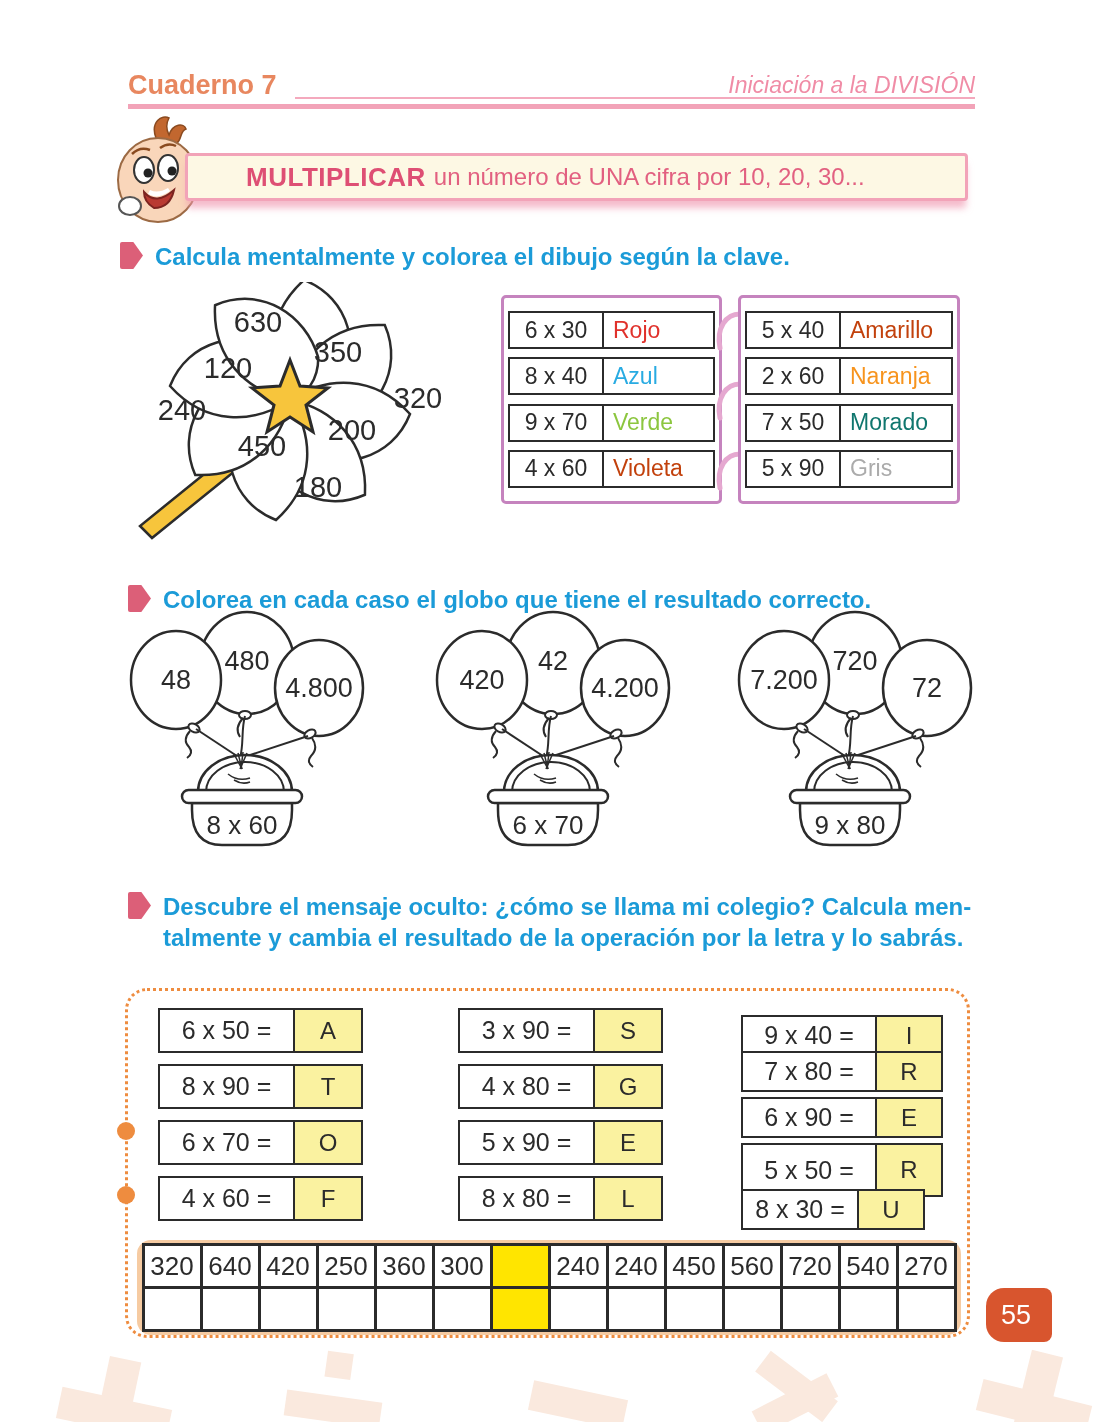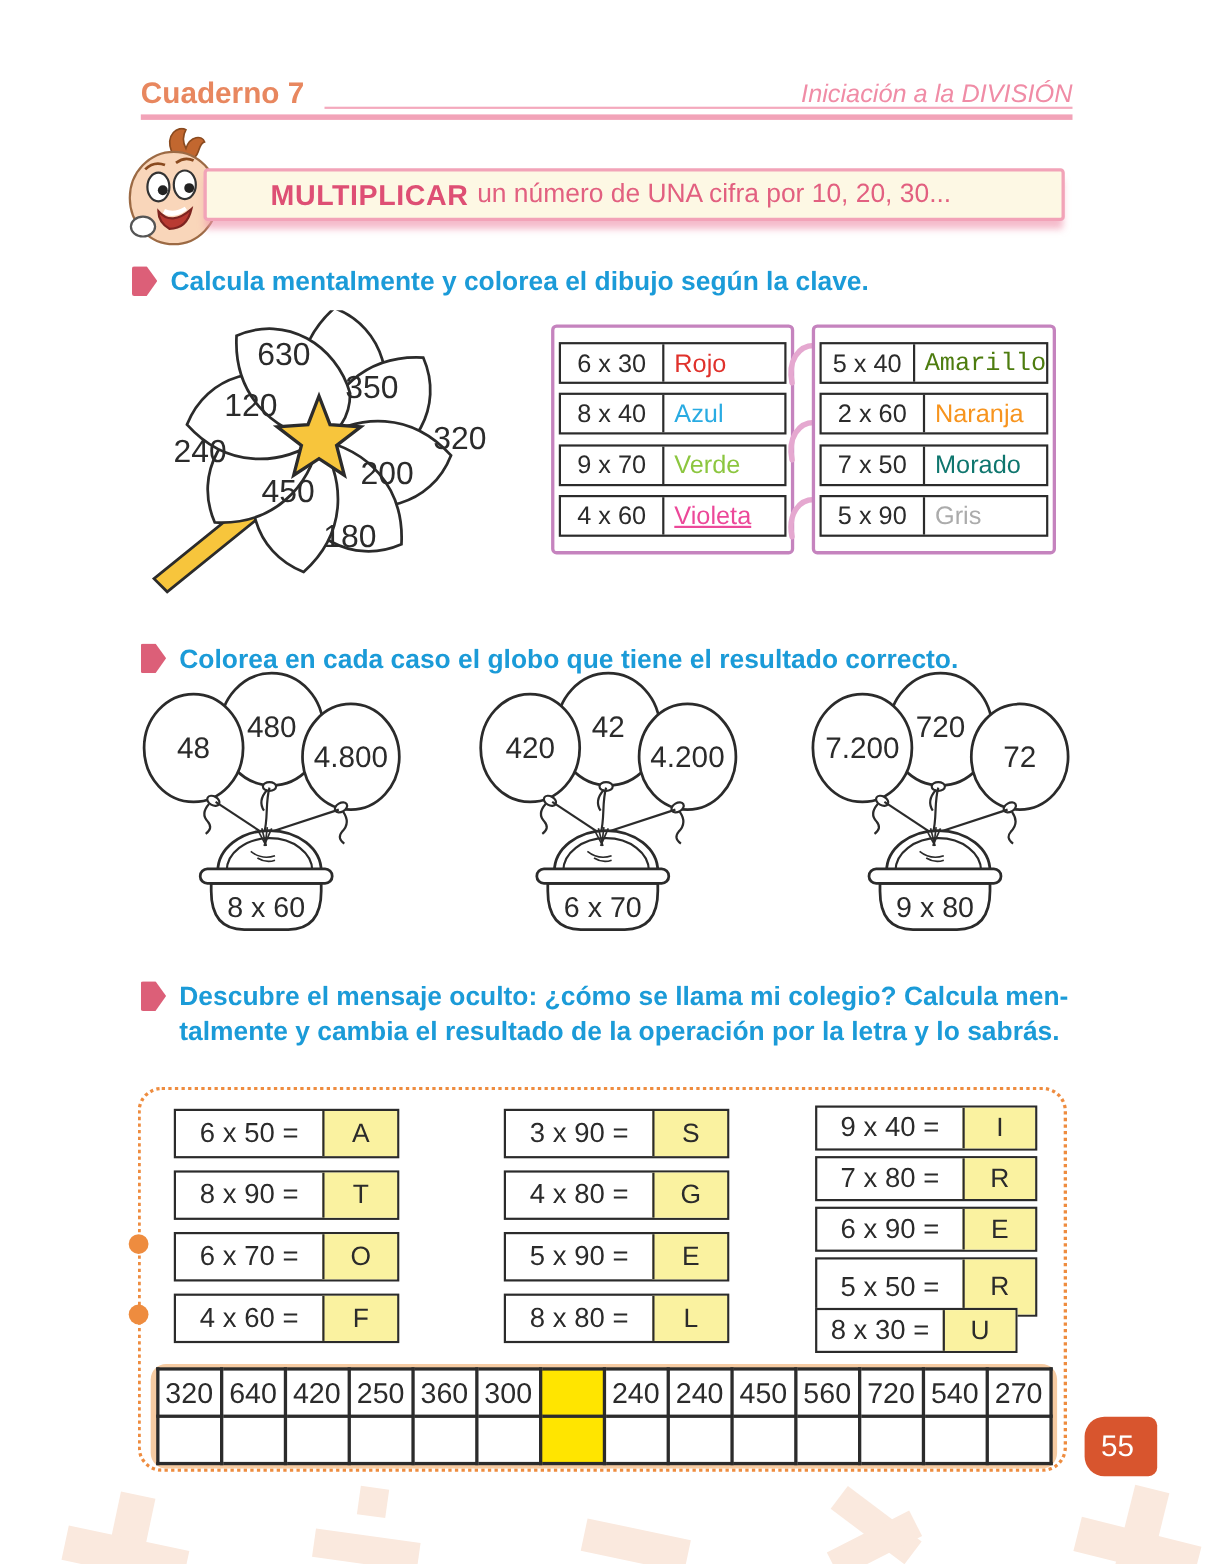--- a/index.html
+++ b/index.html
@@ -135,36 +135,36 @@
     <div class="key-row">
       <span class="key-op">8 x 40</span>
       <span class="key-color" style="color: rgb(41, 171, 226);">Azul</span>
     </div>
     <div class="key-row">
       <span class="key-op">9 x 70</span>
       <span class="key-color" style="color: rgb(140, 198, 63);">Verde</span>
     </div>
     <div class="key-row">
       <span class="key-op">4 x 60</span>
-      <span class="key-color" style="color: #ec4899; text-decoration: underline;">Violeta</span>
+      <span class="key-color" style="color: #c2410c;">Violeta</span>
     </div>
   </div>
 
   <svg class="abs" style="left:712px;top:296px;" width="50" height="212" viewBox="0 0 50 212">
     <g fill="none" stroke="#e5a8d0" stroke-width="5" stroke-linecap="round">
       <path d="M8,52 C4,32 14,18 28,18 C40,18 46,28 44,40"></path>
       <path d="M8,52 C4,32 14,18 28,18 C40,18 46,28 44,40" transform="translate(0,70)"></path>
       <path d="M8,52 C4,32 14,18 28,18 C40,18 46,28 44,40" transform="translate(0,140)"></path>
     </g>
   </svg>
 
   <div class="abs key-box" style="left:738px;top:295px;width:222px;height:209px;">
     <div class="key-row">
       <span class="key-op">5 x 40</span>
-      <span class="key-color" style="color: #4d7c0f; font-family: Liberation Mono, monospace;">Amarillo</span>
+      <span class="key-color" style="color: #c2410c;">Amarillo</span>
     </div>
     <div class="key-row">
       <span class="key-op">2 x 60</span>
       <span class="key-color" style="color: rgb(247, 148, 30);">Naranja</span>
     </div>
     <div class="key-row">
       <span class="key-op">7 x 50</span>
       <span class="key-color" style="color: #0f766e;">Morado</span>
     </div>
     <div class="key-row">
@@ -340,21 +340,21 @@
     </div>
     <div class="op-row" style="left:330px;top:129px;width:205px;height:45px;">
       <span class="op">5 x 90 =</span>
       <span class="letter">E</span>
     </div>
     <div class="op-row" style="left:330px;top:185px;width:205px;height:45px;">
       <span class="op">8 x 80 =</span>
       <span class="letter">L</span>
     </div>
 
-    <div class="op-row" style="left:613px;top:14px;width:202px;height:41px;">
+    <div class="op-row" style="left:613px;top:24px;width:202px;height:41px;">
       <span class="op">9 x 40 =</span>
       <span class="letter" style="width:64px;">I</span>
     </div>
     <div class="op-row" style="left:613px;top:60px;width:202px;height:41px;">
       <span class="op">7 x 80 =</span>
       <span class="letter" style="width:64px;">R</span>
     </div>
     <div class="op-row" style="left:613px;top:106px;width:202px;height:41px;">
       <span class="op">6 x 90 =</span>
       <span class="letter" style="width:64px;">E</span>

